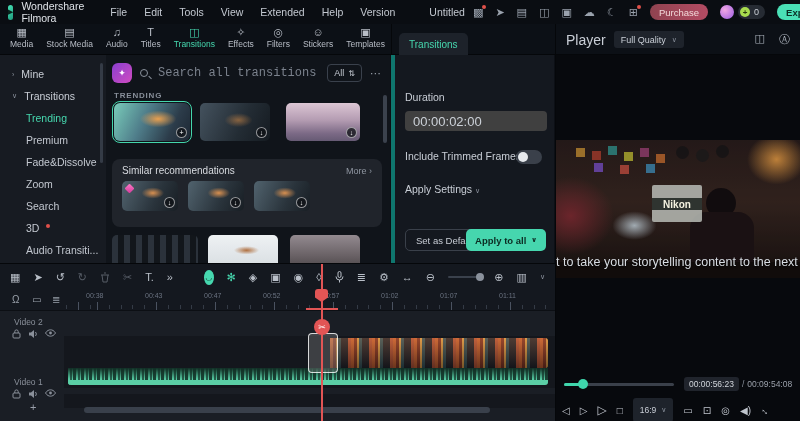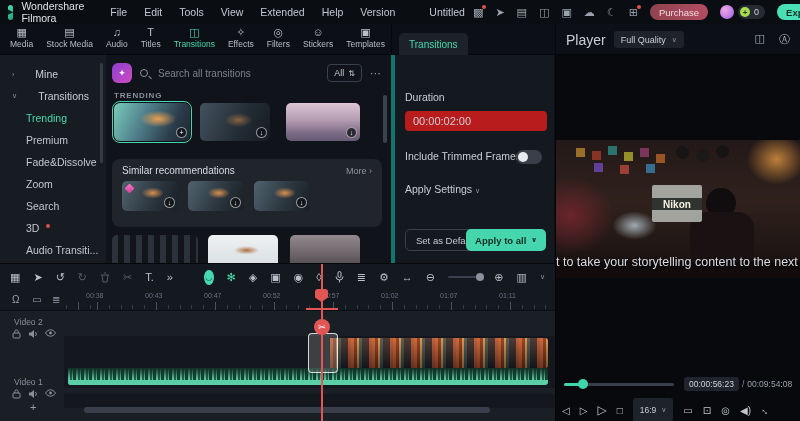--- a/index.html
+++ b/index.html
@@ -36,31 +36,31 @@
   .props-tab{position:absolute;left:7px;bottom:0;height:22px;padding:0 10px;background:#1d222a;border-radius:5px 5px 0 0;color:#46d8af;font-size:10px;display:flex;align-items:center;}
   .player-header{position:absolute;left:555px;top:0;width:245px;height:31px;border-left:1px solid #05070a;display:flex;align-items:center;padding:0 10px;gap:8px;}
   .ph-label{font-size:14px;color:#c9ced6;}
   .dropdown{background:#1e232b;border-radius:3px;height:17px;display:flex;align-items:center;gap:6px;padding:0 7px;font-size:9px;color:#c9ced6;}
   .caret{font-size:7px;color:#8a919c;}
   .ph-icons{margin-left:auto;display:flex;gap:14px;font-size:11px;color:#aab0ba;}
 
   
   .library{left:0;top:55px;width:390px;height:208px;background:#10141a;}
   .sidebar{position:absolute;left:0;top:0;width:106px;height:208px;background:#171b22;padding-top:8px;}
-  .side-head{display:flex;align-items:center;gap:21px;padding:5px 0 5px 12px;font-size:10.5px;color:#c9ced6;}
+  .side-head{display:flex;align-items:center;gap:7px;padding:5px 0 5px 12px;font-size:10.5px;color:#c9ced6;}
   .side-item{padding:5px 0 5px 26px;font-size:10.5px;color:#c3c8d0;position:relative;}
   .side-item.active{color:#46d8af;}
   .dot3d{position:absolute;left:46px;top:7px;width:4px;height:4px;border-radius:50%;background:#e0504a;}
   .side-scroll{position:absolute;right:3px;top:8px;width:3px;height:100px;border-radius:2px;background:#343b46;}
   .content{position:absolute;left:106px;top:0;width:284px;height:208px;}
   .searchrow{position:absolute;left:6px;top:8px;right:8px;height:20px;display:flex;align-items:center;gap:8px;}
   .aibadge{width:20px;height:20px;border-radius:6px;background:linear-gradient(135deg,#8b3fd0,#cf4bc0);display:flex;align-items:center;justify-content:center;color:#fff;font-size:9px;}
   .mag{width:8px;height:8px;border:1.3px solid #8a919c;border-radius:50%;position:relative;}
   .mag::after{content:"";position:absolute;left:7px;top:7px;width:4px;height:1.3px;background:#8a919c;transform:rotate(45deg);}
-  .searchinput{flex:1;background:transparent;border:none;outline:none;color:#aab0ba;font-size:10px;}
+  .searchinput{flex:1;background:transparent;border:none;outline:none;color:#aab0ba;font-size:12px;font-family:Liberation Mono, monospace;}
   .searchinput::placeholder{color:#7b828d;}
   .allpill{border:1px solid #3a414c;border-radius:4px;height:18px;display:flex;align-items:center;gap:4px;padding:0 6px;font-size:9px;color:#c3c8d0;}
   .morebtn{color:#9aa1ab;font-size:11px;letter-spacing:1px;}
   .seclabel{position:absolute;left:8px;top:36px;font-size:8px;letter-spacing:.8px;color:#878e99;font-weight:bold;}
   .thumb{position:absolute;border-radius:5px;overflow:hidden;}
   .sel{outline:1.5px solid #44d6ac;outline-offset:1px;border-radius:6px;}
   .badge{position:absolute;right:3px;bottom:3px;width:11px;height:11px;border-radius:50%;background:rgba(15,18,22,.75);border:1px solid rgba(255,255,255,.55);color:#fff;font-size:7px;display:flex;align-items:center;justify-content:center;line-height:1;}
   .gem{position:absolute;left:4px;top:4px;width:7px;height:7px;background:linear-gradient(135deg,#ff7ac8,#d23a9a);transform:rotate(45deg);border-radius:1px;}
   .art-jet1{background:radial-gradient(26px 12px at 58% 42%,#e8a050,rgba(232,160,80,0) 70%),linear-gradient(115deg,#79ccba 0%,#4f7d8a 40%,#2c3c4a 75%,#1d2834 100%);}
   .art-jet2{background:radial-gradient(20px 10px at 55% 45%,rgba(214,140,70,.55),rgba(214,140,70,0) 70%),linear-gradient(115deg,#44525e 0%,#232c34 60%,#151b21 100%);}
@@ -70,21 +70,21 @@
   .art-white{background:radial-gradient(18px 6px at 55% 45%,#b07040,rgba(176,112,64,0) 70%),linear-gradient(180deg,#eef1f3,#d7dde1);}
   .art-blur{background:linear-gradient(180deg,#938a90 0%,#6a6266 60%,#4c4649 100%);}
   .simpanel{position:absolute;left:6px;top:104px;width:270px;height:68px;background:#20242b;border-radius:8px;}
   .simhead{position:absolute;left:10px;top:6px;font-size:10px;color:#d8dbe0;}
   .simmore{position:absolute;right:10px;top:7px;font-size:9px;color:#8f96a1;}
   .lib-scroll{position:absolute;right:3px;top:40px;width:4px;height:48px;border-radius:2px;background:#3b424d;}
 
   
   .props{left:391px;top:55px;width:163px;height:208px;background:#14181f;border-left:4px solid #0f766e;}
   .plabel{font-size:10.5px;color:#c9ced6;}
-  .pinput{position:absolute;left:10px;top:56px;width:142px;height:20px;background:#b91c1c;border:none;border-radius:4px;color:#ccd1d8;font-size:11px;padding:0 8px;outline:none;}
+  .pinput{position:absolute;left:10px;top:56px;width:142px;height:20px;background:#404040;border:none;border-radius:4px;color:#ccd1d8;font-size:13px;padding:0 8px;outline:none;}
   .toggle{position:absolute;right:12px;top:95px;width:26px;height:14px;border-radius:7px;background:#3a404a;}
   .toggle::after{content:"";position:absolute;left:2px;top:2px;width:10px;height:10px;border-radius:50%;background:#e7eaee;}
   .btn-outline{position:absolute;left:10px;bottom:12px;height:22px;border:1px solid #3a404a;border-radius:5px;background:transparent;color:#c8cdd5;font-size:9.5px;padding:0 10px;display:flex;align-items:center;}
   .btn-mint{position:absolute;right:8px;bottom:12px;height:22px;border-radius:5px;background:#46d6ae;color:#0c2b22;font-weight:bold;font-size:9.5px;padding:0 9px;display:flex;align-items:center;gap:5px;}
 
   
   .player{left:555px;top:55px;width:245px;height:366px;background:#07090d;border-left:1px solid #05070a;}
   .video{position:absolute;left:0;top:85px;width:245px;height:138px;overflow:hidden;
     background:
       radial-gradient(42px 36px at 90% 14%,#f2a44a,rgba(242,164,74,0) 70%),

